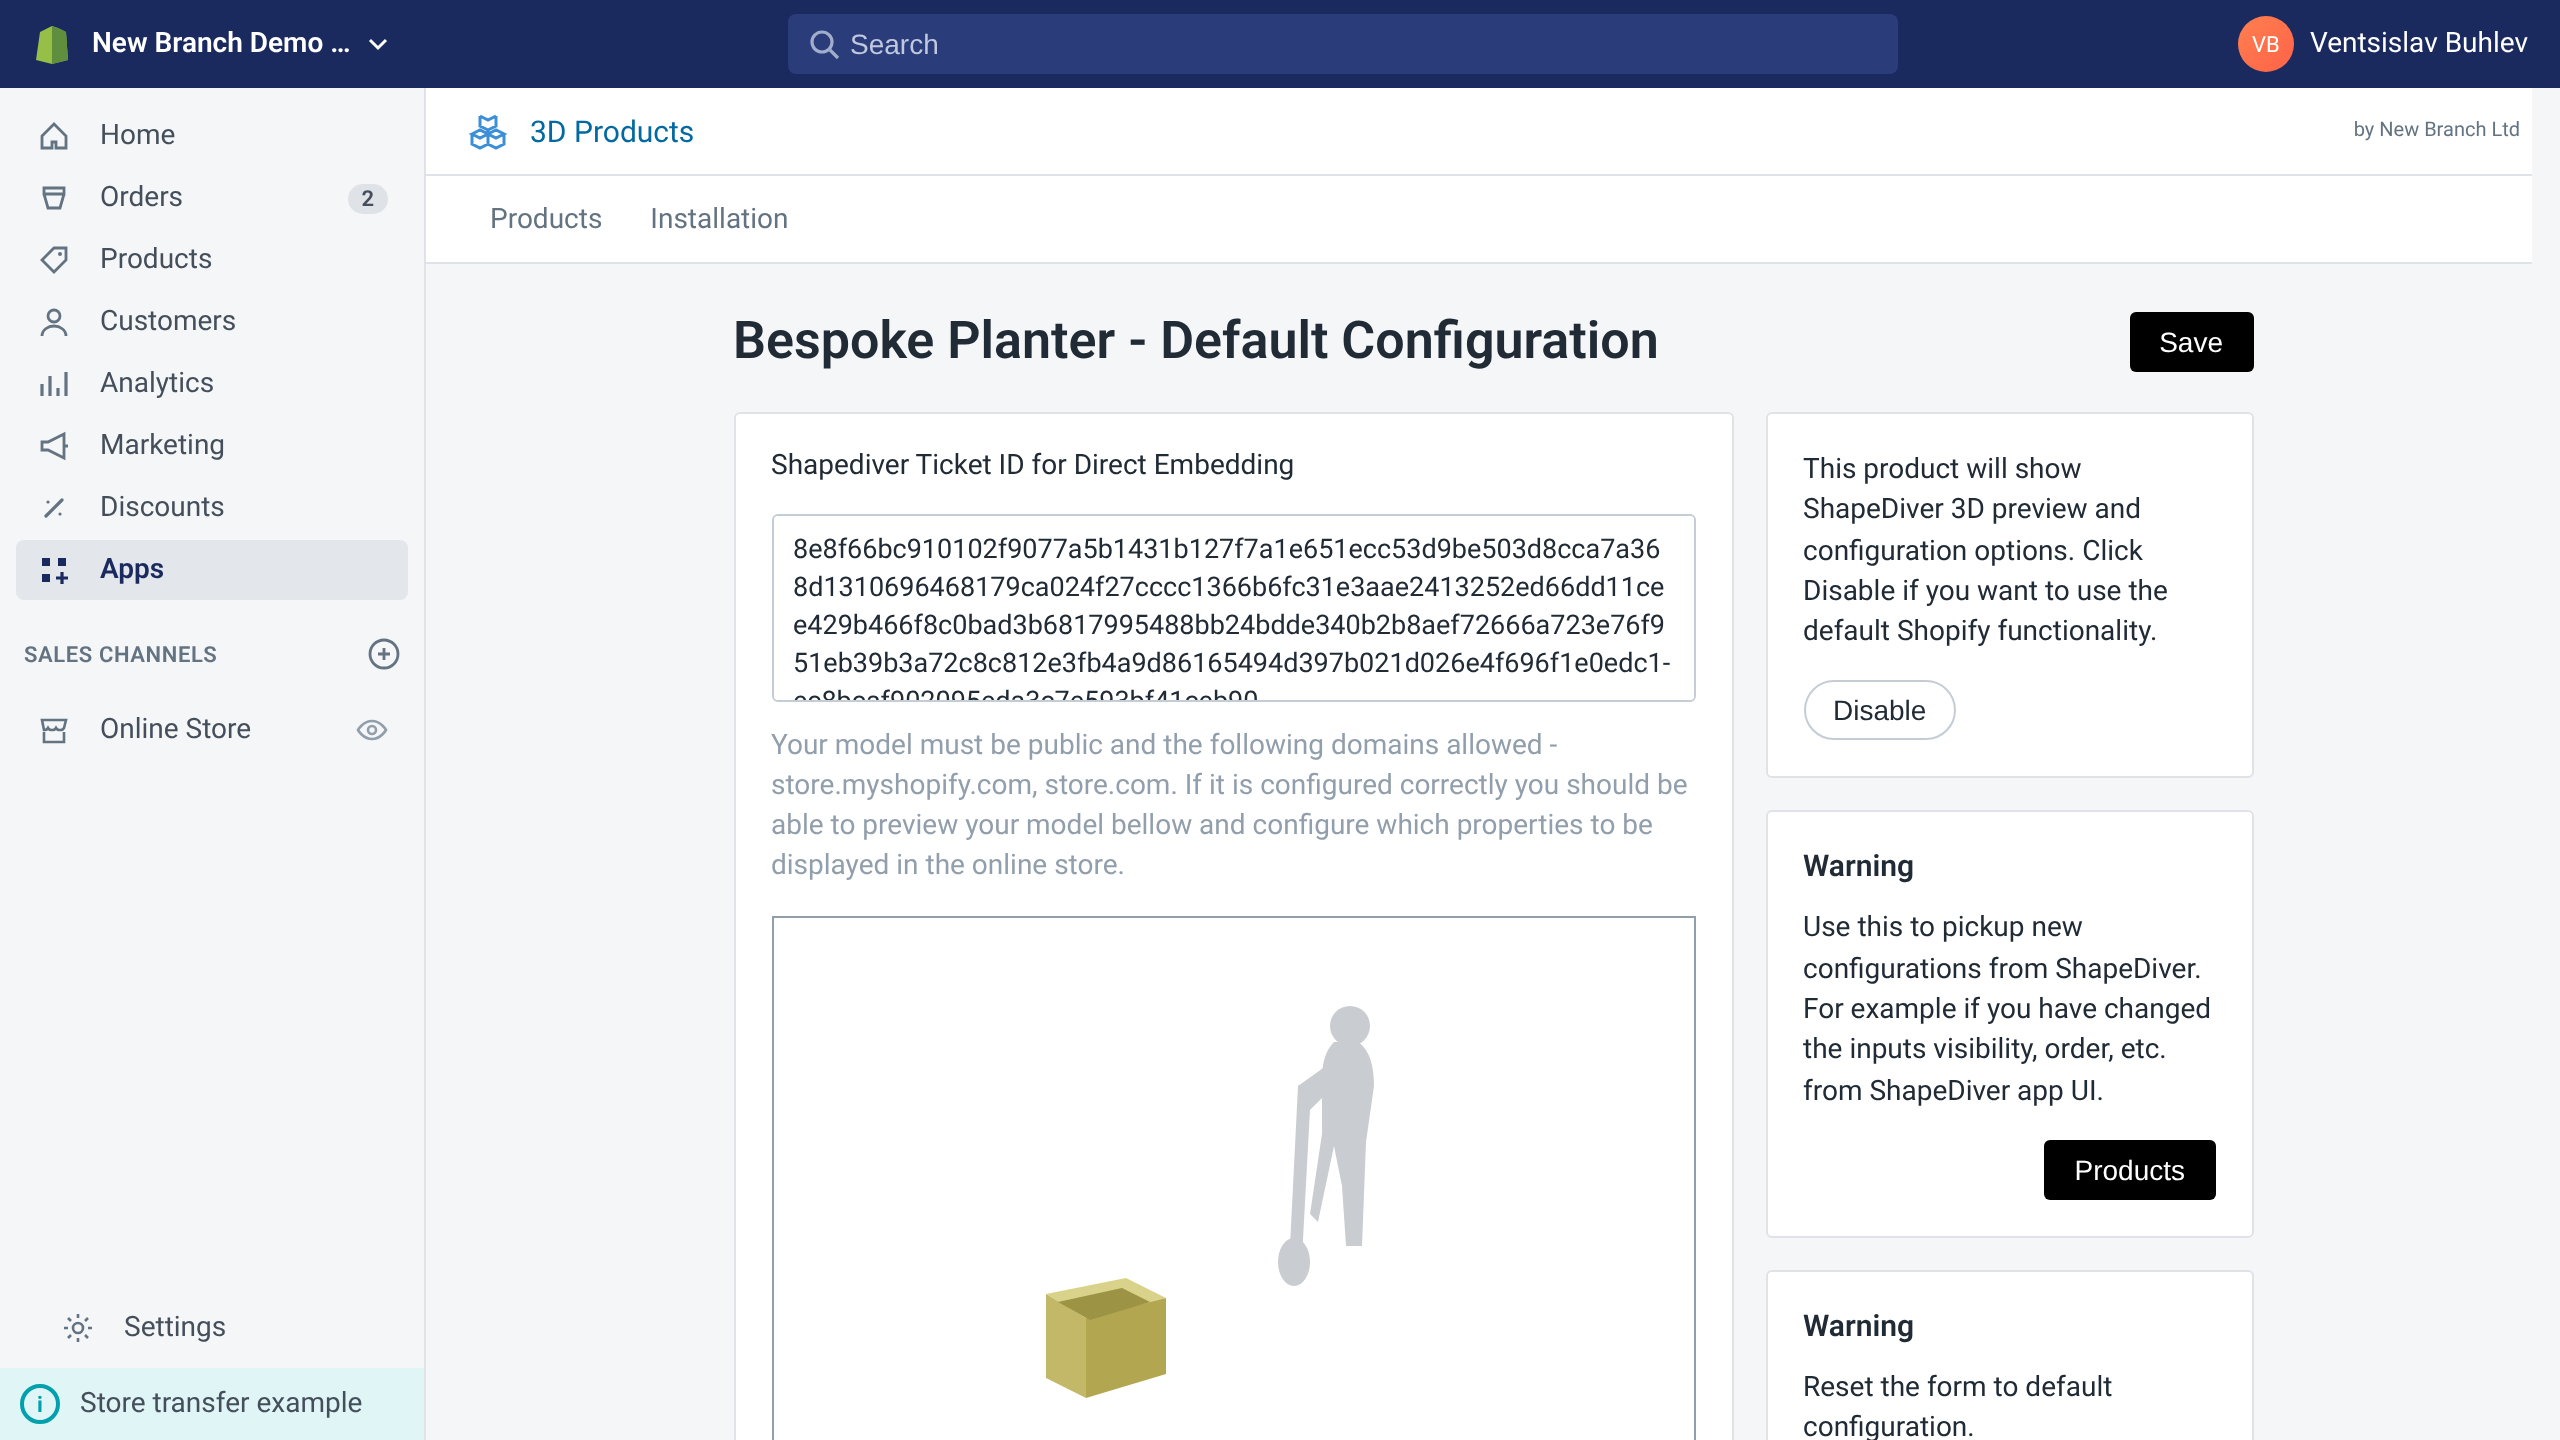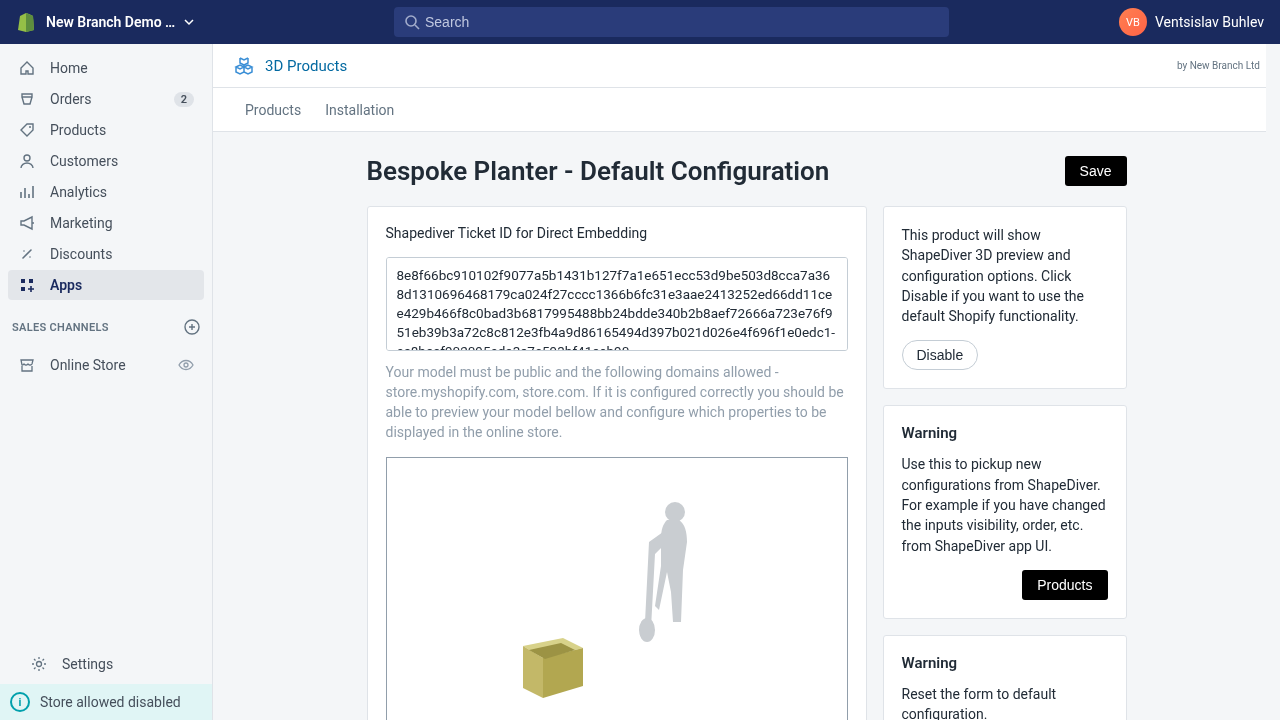--- a/index.html
+++ b/index.html
@@ -216,21 +216,21 @@
             <svg width="16" height="16" viewBox="0 0 16 16">
               <circle cx="8" cy="8" r="2.5" fill="none" stroke="currentColor" stroke-width="1.3"></circle>
               <path d="M8 1v2M8 13v2M1 8h2M13 8h2M3 3l1.5 1.5M11.5 11.5L13 13M13 3l-1.5 1.5M4.5 11.5L3 13" stroke="currentColor" stroke-width="1.3"></path>
             </svg>
           </span>
         <span>Settings</span>
       </div>
     </div>
     <div class="store-transfer">
       <span class="info-ic">i</span>
-      <span>Store allowed disabled</span>
+      <span>Store transfer example</span>
     </div>
   </div>
 
   <div class="main">
     <div class="app-header">
       <span class="app-icon">
         <svg width="22" height="22" viewBox="0 0 22 22">
             <g fill="none" stroke="#3b8fd6" stroke-width="1.5">
               <path d="M7 3l4 2 4-2M7 3v5l4 2M15 3v5l-4 2M11 10v5M3 12l4-2 4 2-4 2zM3 12v5l4 2 4-2v-5M11 12l4-2 4 2-4 2zM11 12v5l4 2 4-2v-5"></path>
             </g>

